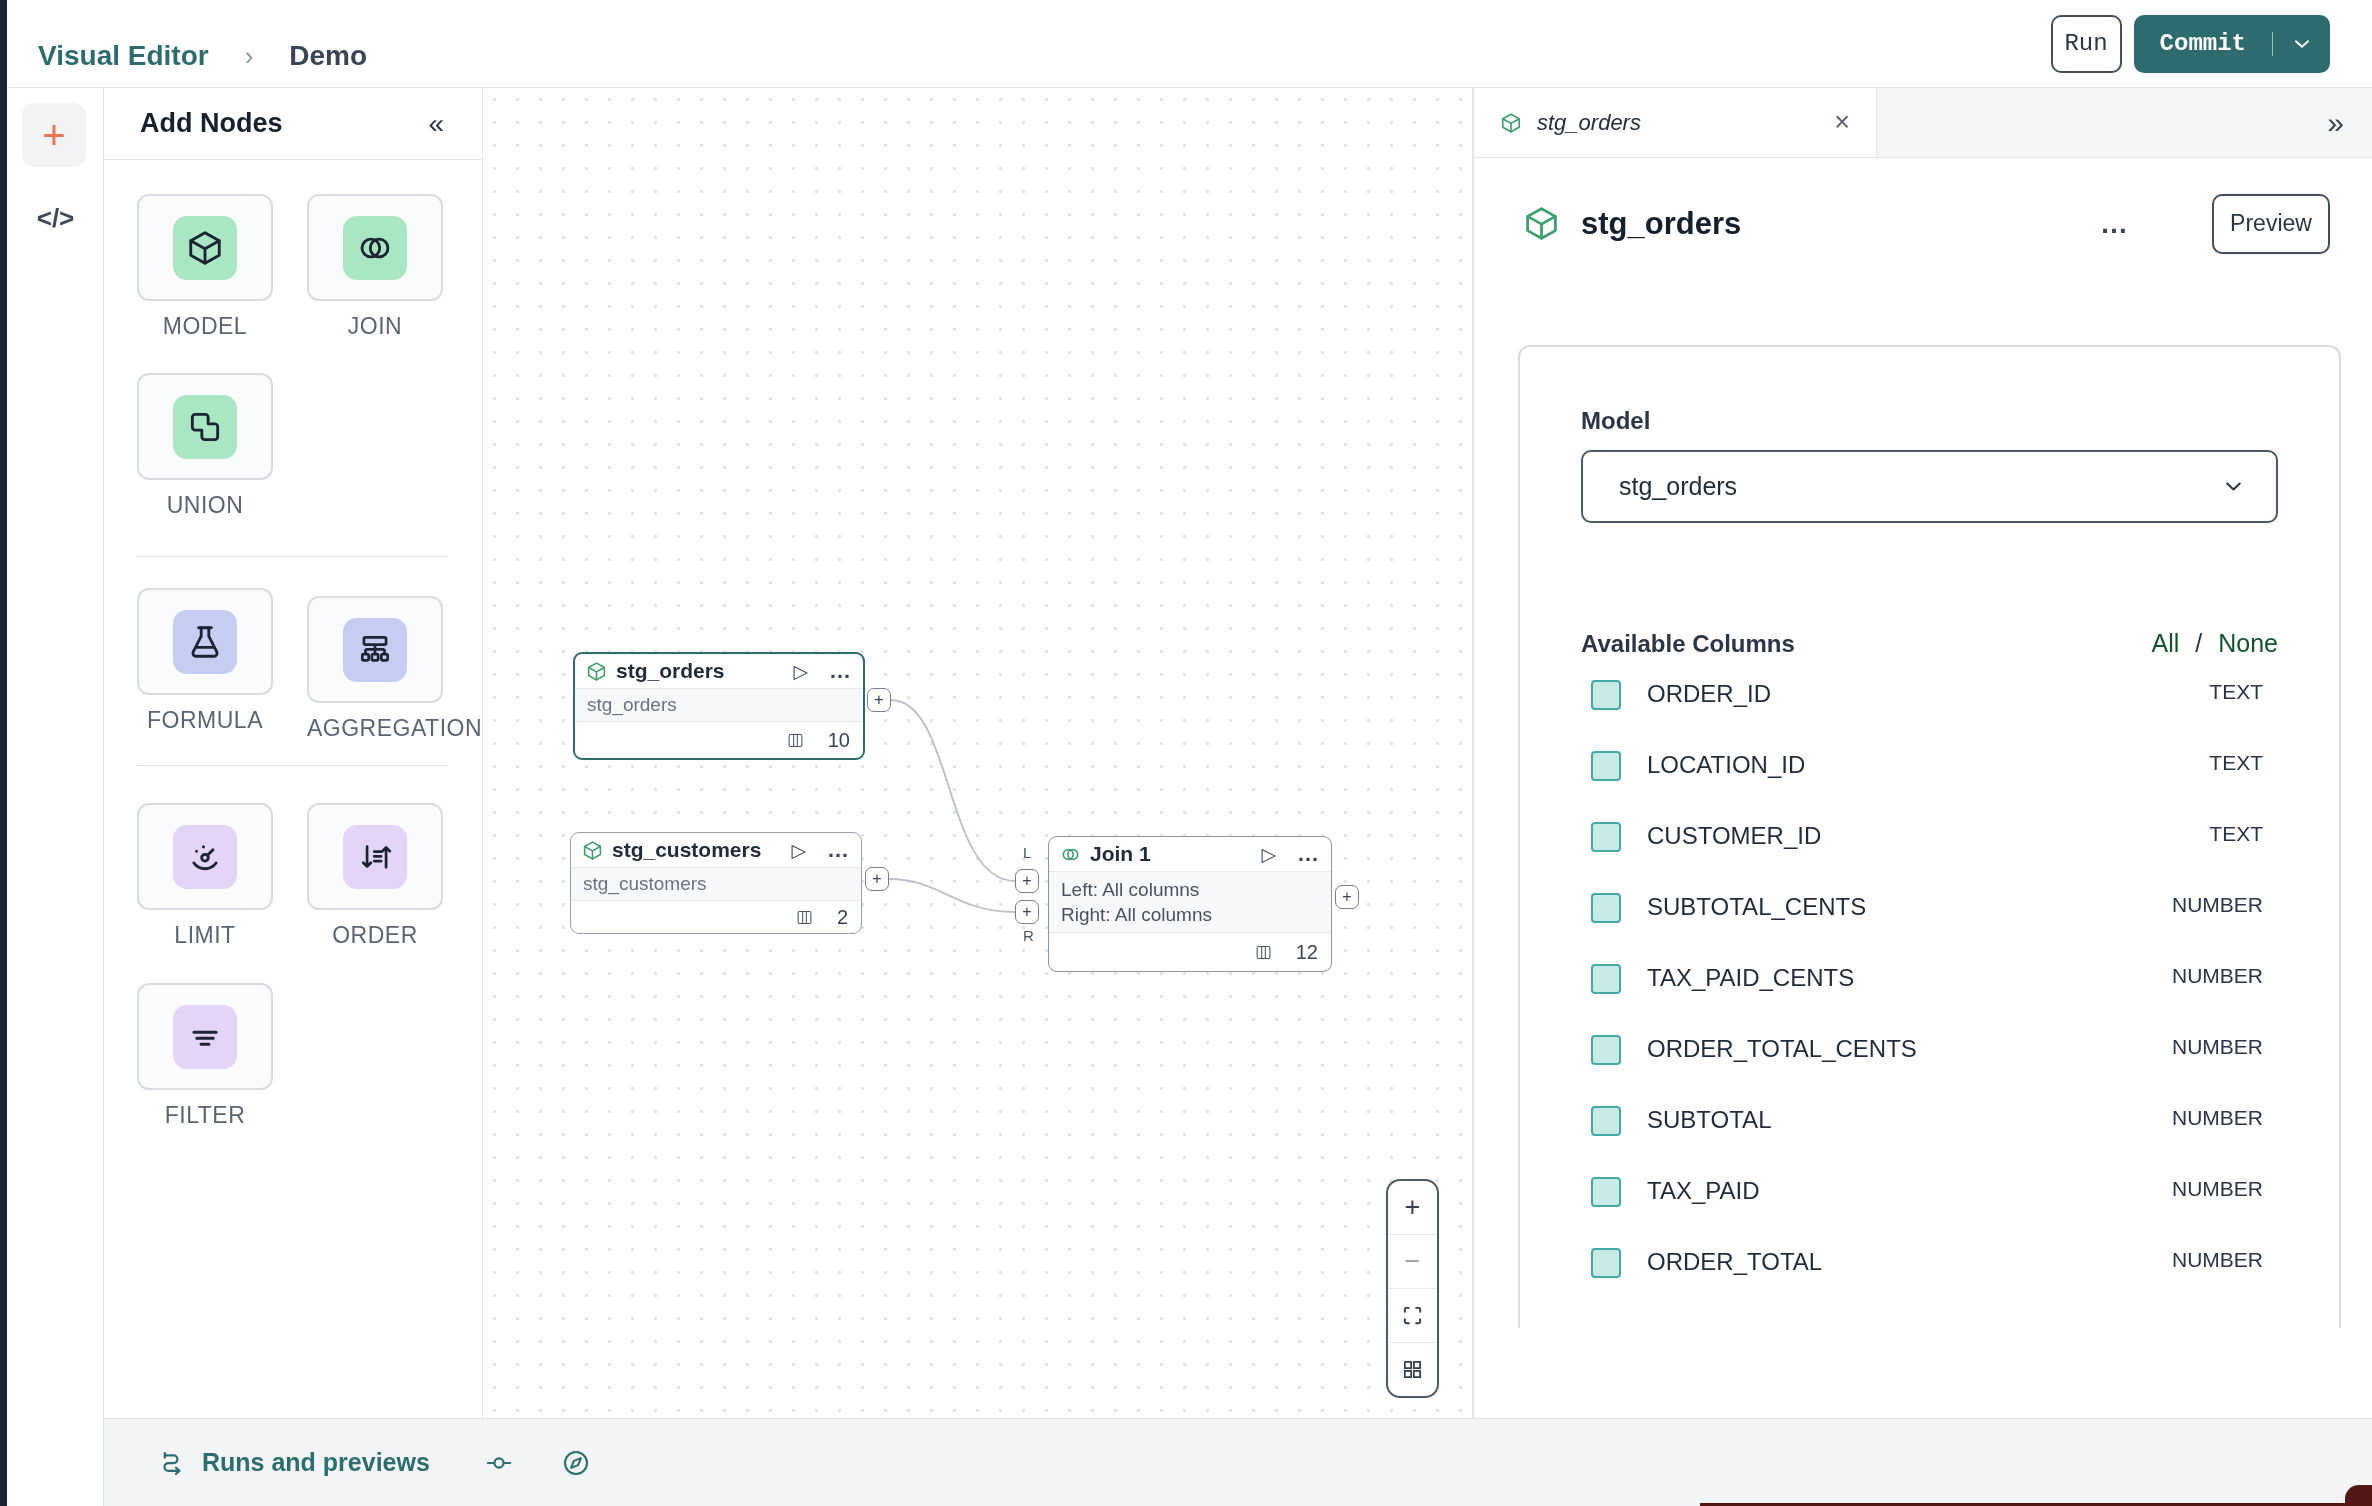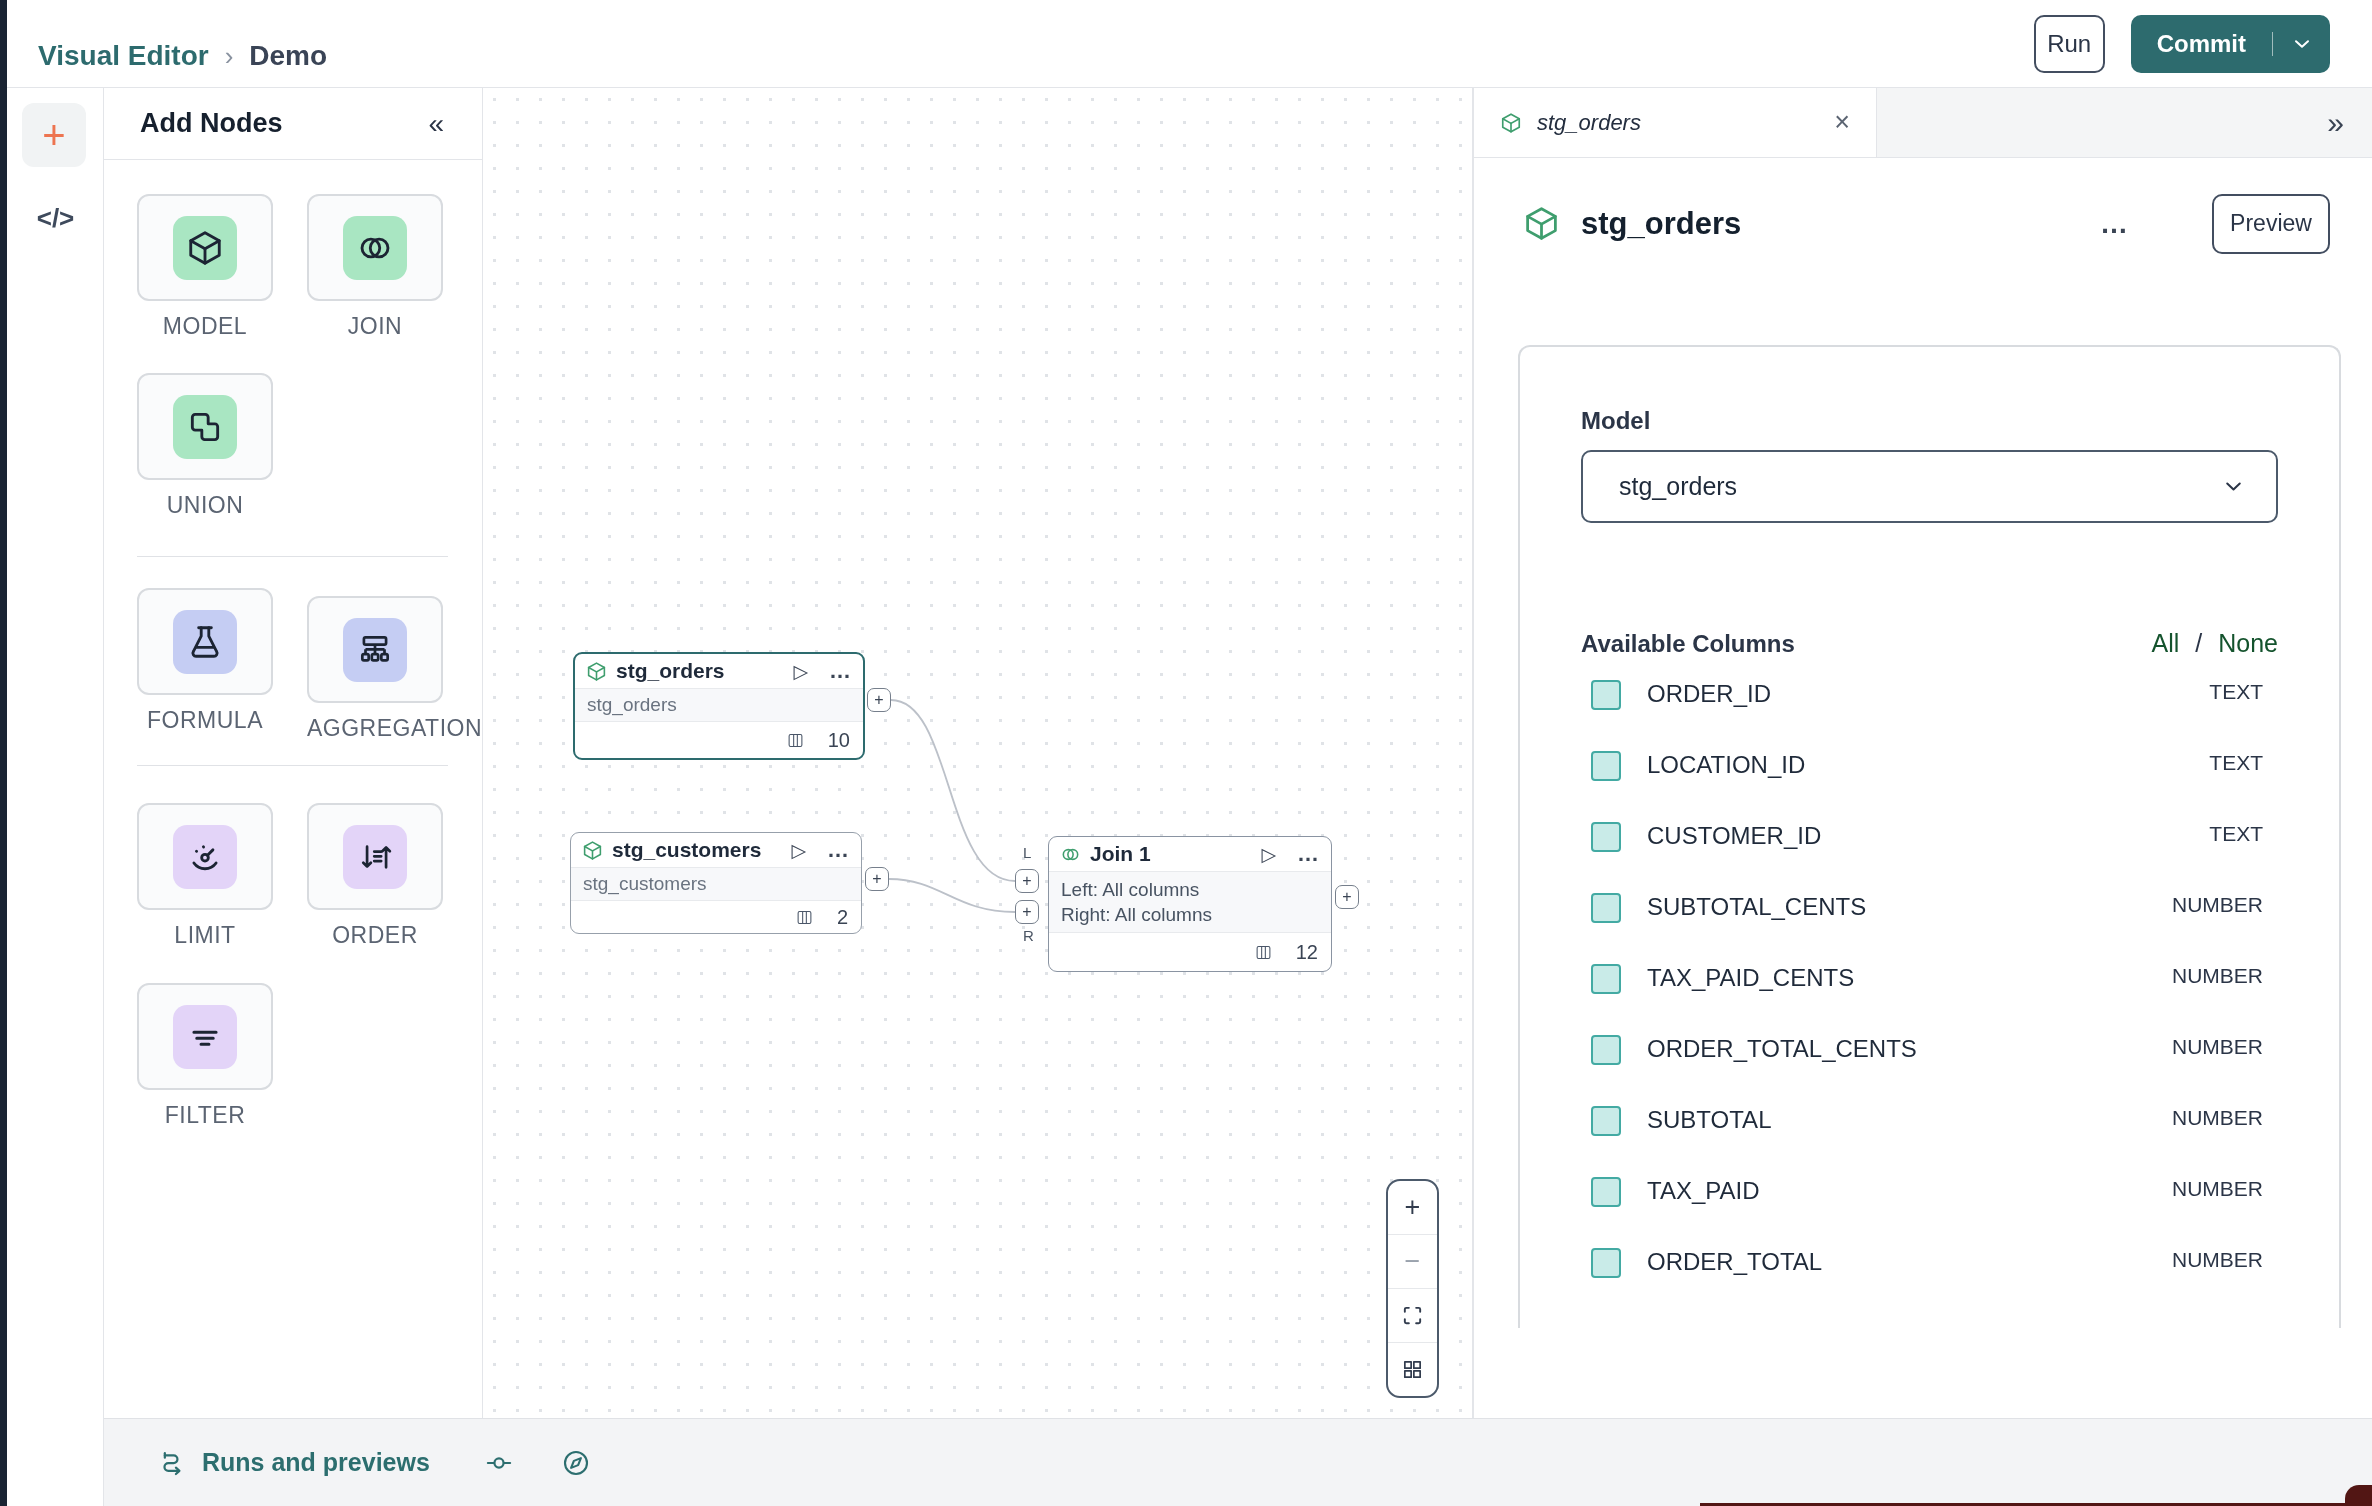--- a/index.html
+++ b/index.html
@@ -4,25 +4,25 @@
 <style>
   * { margin:0; padding:0; box-sizing:border-box; }
   html,body { width:2372px; height:1506px; overflow:hidden; background:#fff;
               font-family:"Liberation Sans", sans-serif; color:#1f2a3a; }
   .app { position:relative; width:2372px; height:1506px; background:#fff; }
   svg.ic { display:block; }
 
   
   .header { position:absolute; left:0; top:0; width:2372px; height:88px; background:#fff;
             border-bottom:1px solid #e3e5e9; display:flex; align-items:center; z-index:30; }
-  .breadcrumb { display:flex; align-items:flex-end; gap:16px; margin-left:38px; font-size:28px; font-weight:bold;margin-top:24px; }
+  .breadcrumb { display:flex; align-items:flex-end; gap:36px; margin-left:38px; font-size:28px; font-weight:bold;margin-top:24px; }
   .crumb-root { color:#2d6b6e; }
   .crumb-sep  { color:#8a93a0; font-weight:normal; font-size:26px; }
   .crumb-cur  { color:#3a4456; }
-  .header-actions { margin-left:auto; margin-right:42px; display:flex; align-items:center; gap:26px; }
+  .header-actions { margin-left:auto; margin-right:42px; display:flex; align-items:center; gap:12px;font-family:Liberation Mono, monospace; }
   .btn-run { width:71px; height:58px; border:2px solid #434e60; border-radius:10px; background:#fff;
              font-size:24px; color:#2b3547; display:flex; align-items:center; justify-content:center; cursor:pointer; }
   .btn-commit { height:58px; border-radius:10px; background:#2d6b6e; color:#fff; display:flex; align-items:center; overflow:hidden; cursor:pointer; }
   .btn-commit .commit-main { padding:0 26px; display:flex; align-items:center; font-size:24px; font-weight:bold; }
   .btn-commit .commit-caret { width:58px; border-left:1px solid rgba(255,255,255,.55); display:flex; align-items:center; justify-content:center; }
 
   
   .dark-strip { position:absolute; left:0; top:0; width:7px; height:1506px; background:#1a2433; z-index:60; }
 
   

